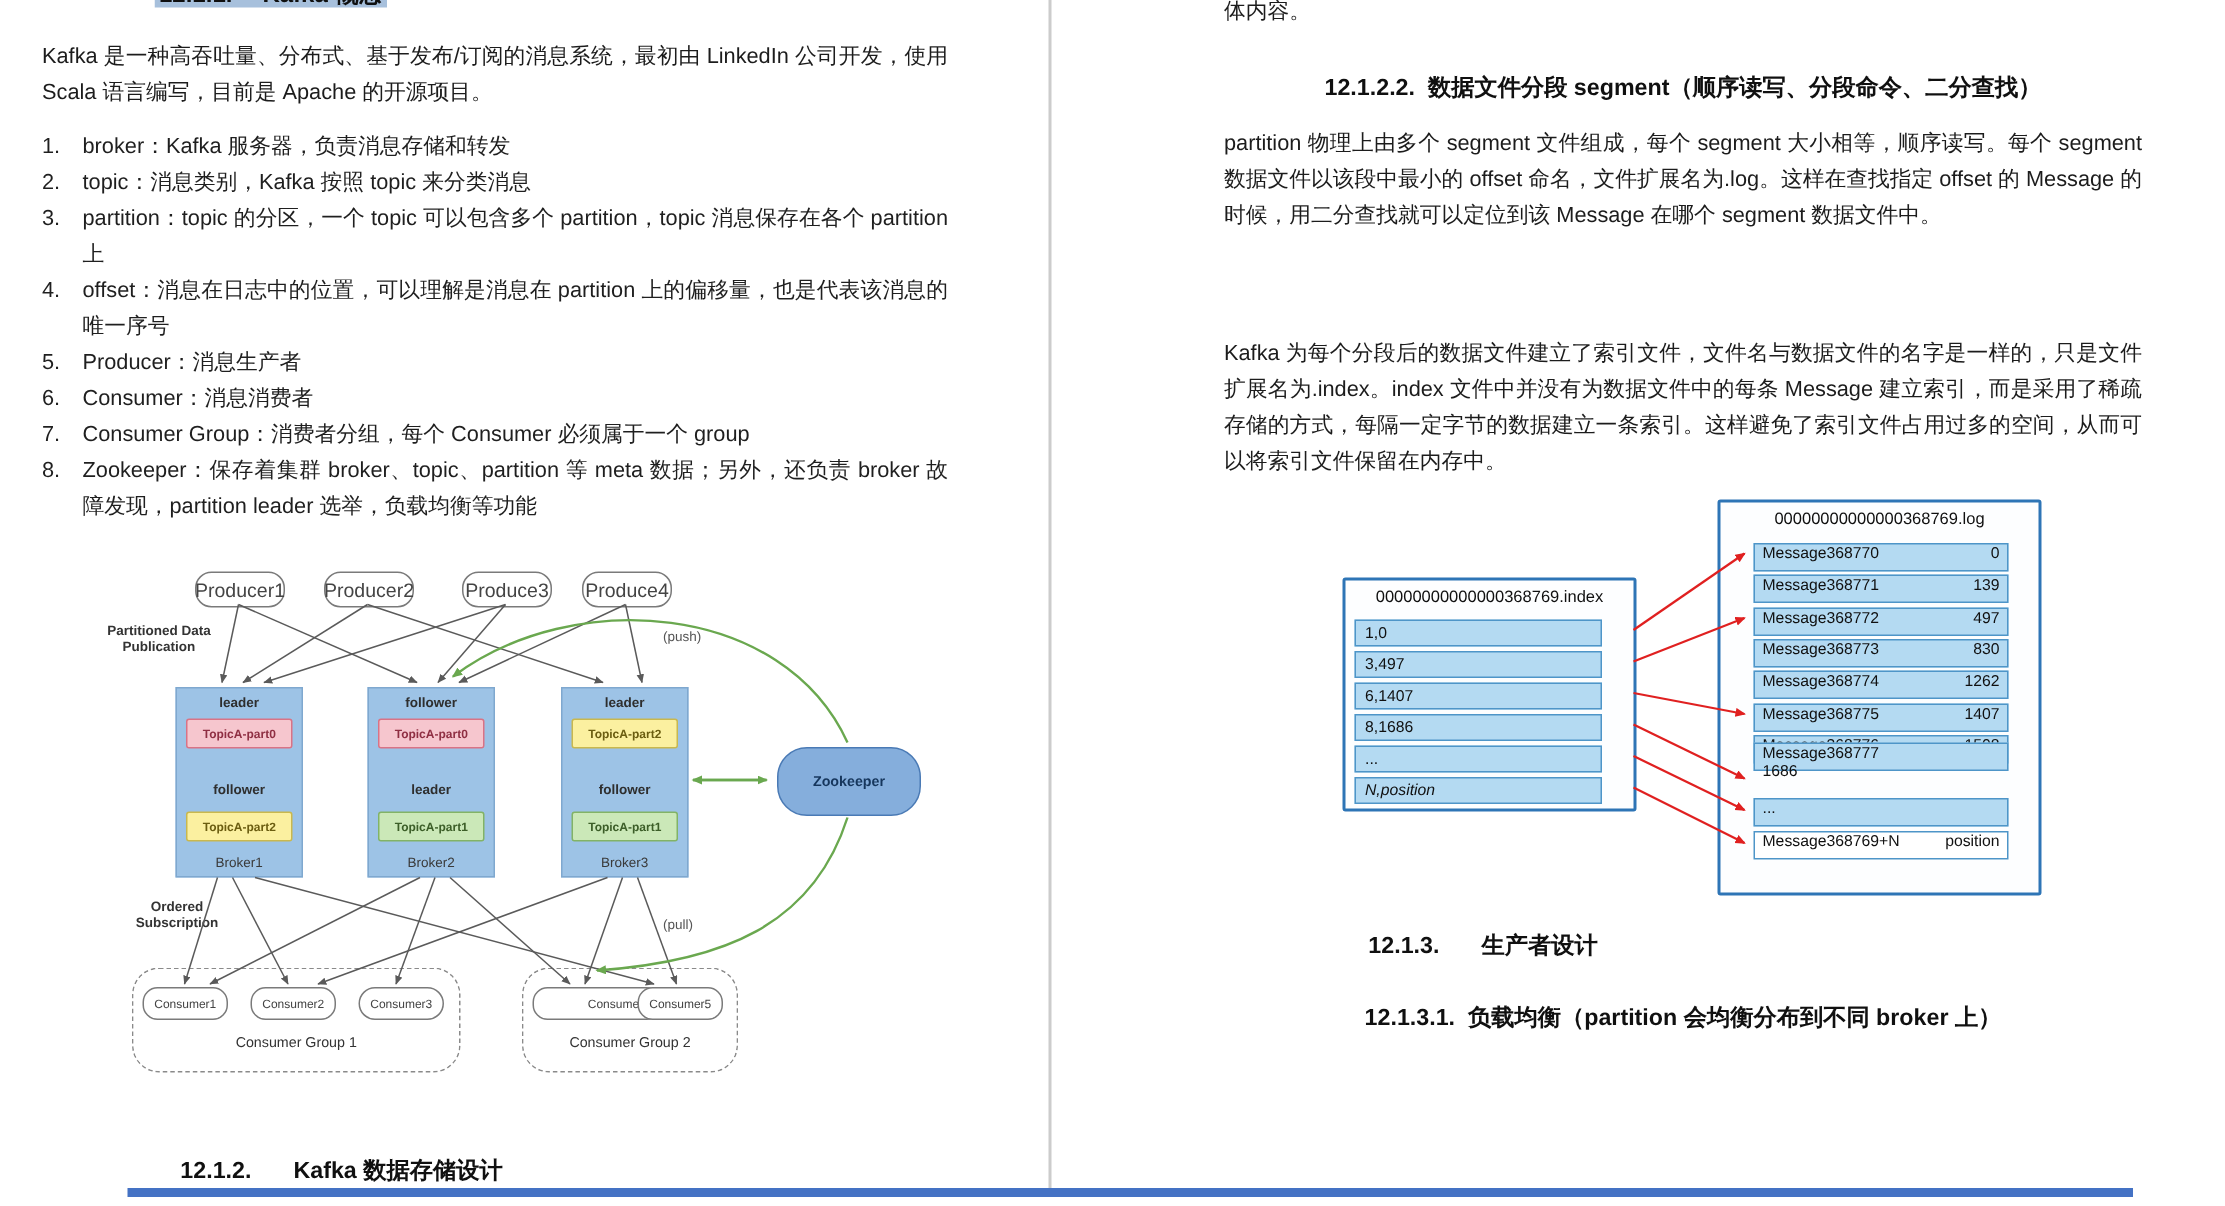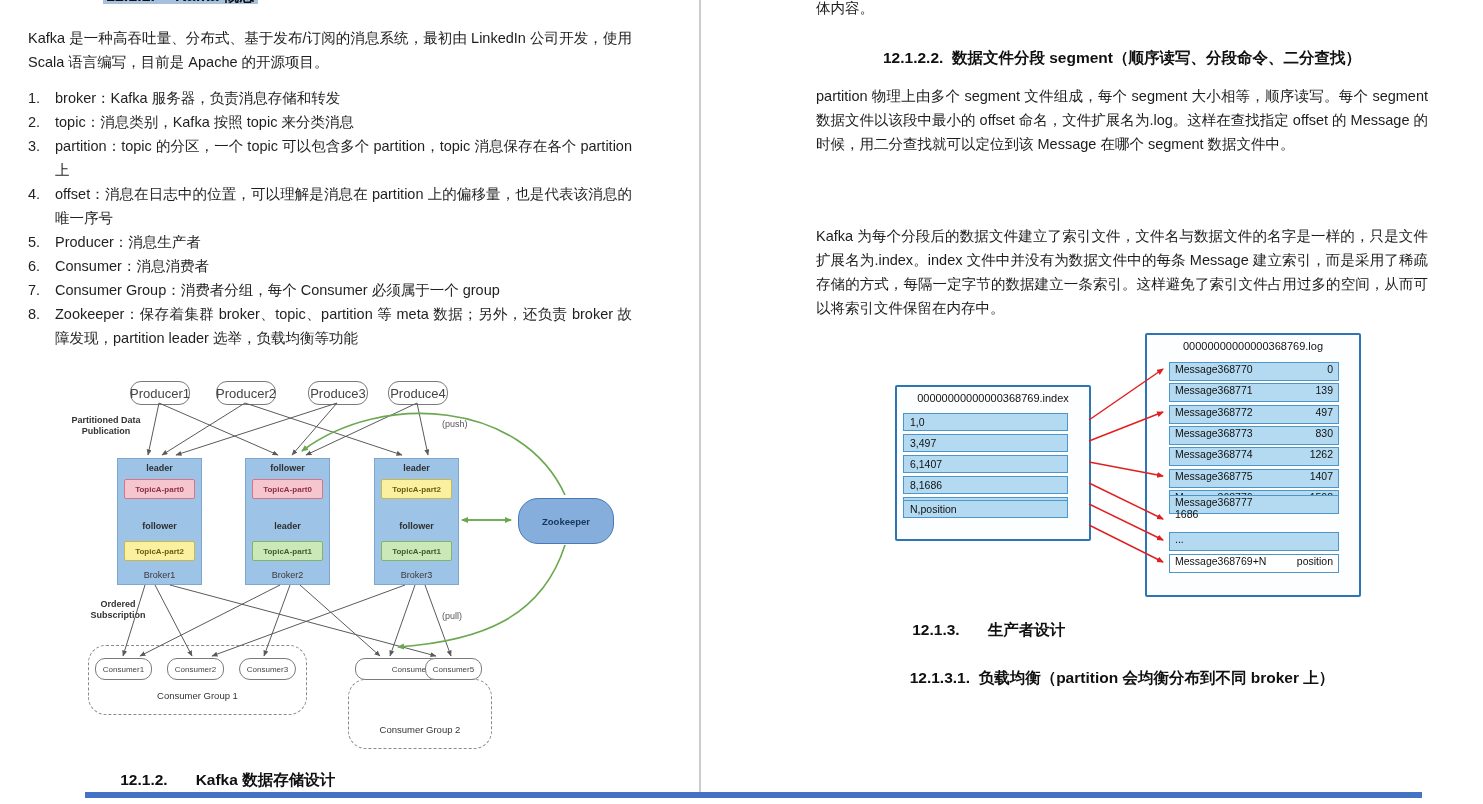--- a/index.html
+++ b/index.html
@@ -138,21 +138,21 @@
       <div class="role" style="top:62px;">follower</div>
       <div class="part green" style="top:82px;">TopicA-part1</div>
       <div class="bname">Broker3</div>
     </div>
 
     <div class="zk">Zookeeper</div>
 
     <div class="cgroup" style="left:38px;width:217px;">
       <div class="glabel">Consumer Group 1</div>
     </div>
-    <div class="cgroup" style="left:298px;width:142px;margin-top:34px;">
+    <div class="cgroup" style="left:298px;width:142px;">
       <div class="glabel">Consumer Group 2</div>
     </div>
     <div class="cbox" style="left:45px;">Consumer1</div>
     <div class="cbox" style="left:117px;">Consumer2</div>
     <div class="cbox" style="left:189px;border-radius:11px;">Consumer3</div>
     <div class="cbox" style="left:305px;padding-left:29px;">Consumer4</div>
     <div class="cbox" style="left:375px;">Consumer5</div>
 
     <svg width="585" height="355" viewBox="0 0 585 355">
       <defs>
@@ -255,21 +255,21 @@
         </div>
     </div>
 
     <div class="filebox idxbox">
       <div class="ftitle">00000000000000368769.index</div>
       <div class="irow" style="top:26px;">1,0</div>
       <div class="irow" style="top:47px;">3,497</div>
       <div class="irow" style="top:68px;">6,1407</div>
       <div class="irow" style="top:89px;">8,1686</div>
       <div class="irow" style="top:110px;">...</div>
-      <div class="irow" style="top:113px;">N,position</div>
+      <div class="irow" style="top:131px;font-style:italic;">N,position</div>
     </div>
 
     <svg width="478" height="266" viewBox="0 0 478 266">
       <defs>
         <marker id="ar" markerWidth="8" markerHeight="8" refX="6" refY="3" orient="auto" markerUnits="userSpaceOnUse">
             <path d="M0,0L7,3L0,6Z" fill="#E02020"></path>
           </marker>
       </defs>
       <g stroke="#E02020" stroke-width="1.5" fill="none">
         <line x1="199" y1="87" x2="273" y2="36" marker-end="url(#ar)"></line>

